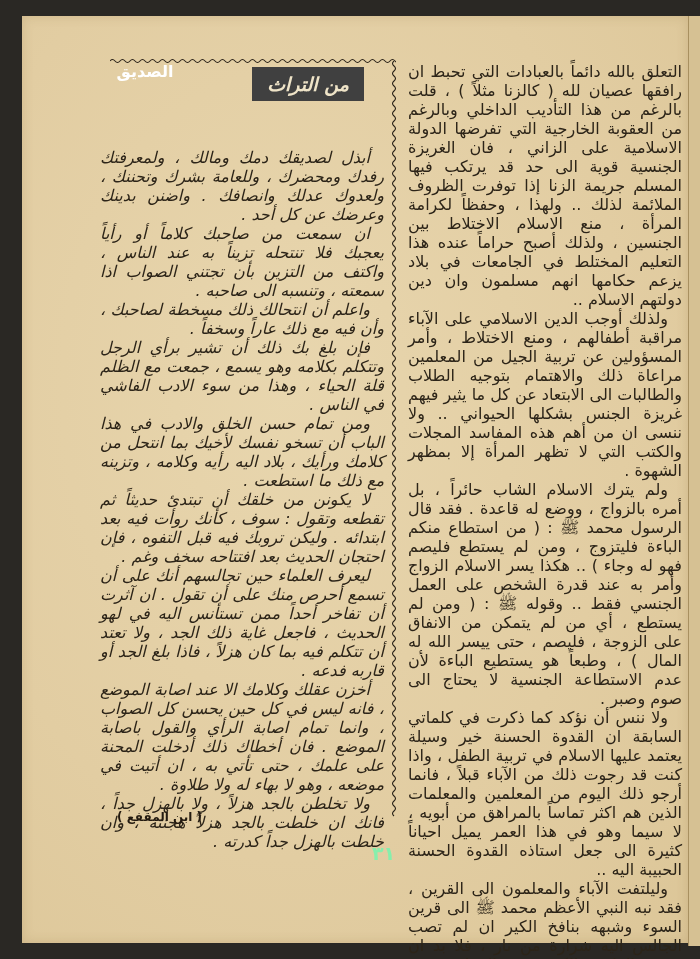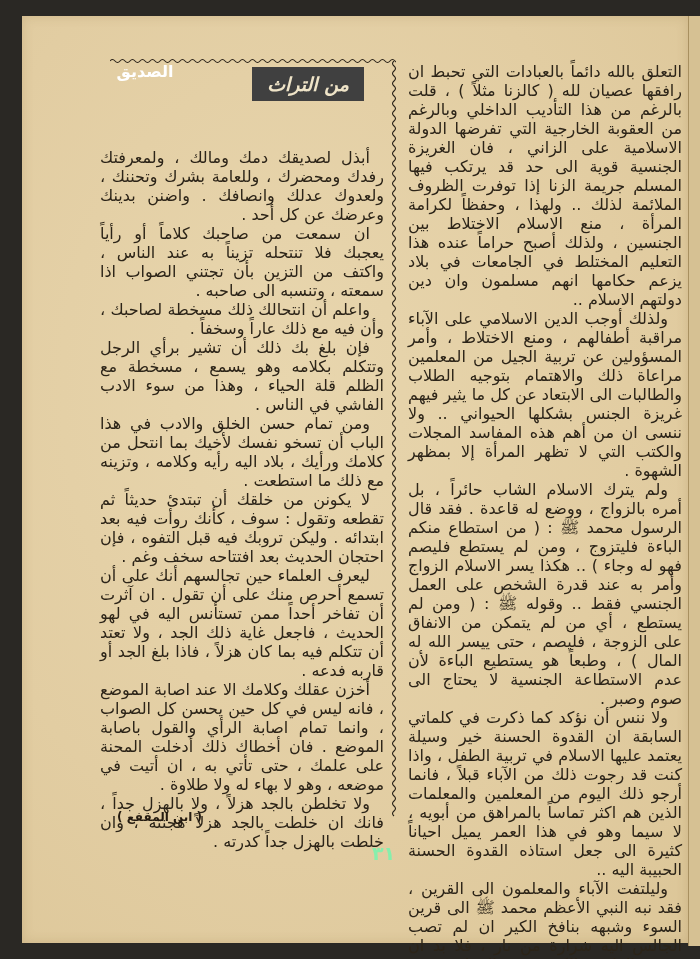--- a/index.html
+++ b/index.html
@@ -68,21 +68,21 @@
     .article-title {
       position: absolute;
       left: 110px; top: 62px; width: 70px;
       text-align: center;
       direction: rtl;
       color: #ffffff;
       font-family: "DejaVu Sans", sans-serif;
       font-weight: bold;
       font-size: 16px;
     }
-    .left-col { left: 100px; top: 148px; width: 284px; }
+    .left-col { left: 100px; top: 148px; width: 284px; font-style: italic; }
     .author {
       position: absolute;
       left: 117px; top: 810px;
       direction: rtl;
       font-family: "DejaVu Sans", sans-serif;
       font-weight: bold;
       font-size: 12px;
       color: #231a10;
       text-align: right;
     }
@@ -119,21 +119,21 @@
   </svg>
   <div class="heading-tag">من التراث</div>
 </div>
 
 <div class="article-title">الصديق</div>
 
 <div class="col left-col">
   <p>أبذل لصديقك دمك ومالك ، ولمعرفتك رفدك ومحضرك ، وللعامة بشرك وتحننك ، ولعدوك عدلك وانصافك . واضنن بدينك وعرضك عن كل أحد .</p>
   <p>ان سمعت من صاحبك كلاماً أو رأياً يعجبك فلا تنتحله تزيناً به عند الناس ، واكتف من التزين بأن تجتني الصواب اذا سمعته ، وتنسبه الى صاحبه .</p>
   <p>واعلم أن انتحالك ذلك مسخطة لصاحبك ، وأن فيه مع ذلك عاراً وسخفاً .</p>
-  <p>فإن بلغ بك ذلك أن تشير برأي الرجل وتتكلم بكلامه وهو يسمع ، مسخطة مع الظلم قلة الحياء ، وهذا من سوء الادب الفاشي في الناس .</p>
+  <p>فإن بلغ بك ذلك أن تشير برأي الرجل وتتكلم بكلامه وهو يسمع ، جمعت مع الظلم قلة الحياء ، وهذا من سوء الادب الفاشي في الناس .</p>
   <p>ومن تمام حسن الخلق والادب في هذا الباب أن تسخو نفسك لأخيك بما انتحل من كلامك ورأيك ، بلاد اليه رأيه وكلامه ، وتزينه مع ذلك ما استطعت .</p>
   <p>لا يكونن من خلقك أن تبتدئ حديثاً ثم تقطعه وتقول : سوف ، كأنك روأت فيه بعد ابتدائه . وليكن تروبك فيه قبل التفوه ، فإن احتجان الحديث بعد افتتاحه سخف وغم .</p>
   <p>ليعرف العلماء حين تجالسهم أنك على أن تسمع أحرص منك على أن تقول . ان آثرت أن تفاخر أحداً ممن تستأنس اليه في لهو الحديث ، فاجعل غاية ذلك الجد ، ولا تعتد أن تتكلم فيه بما كان هزلاً ، فاذا بلغ الجد أو قاربه فدعه .</p>
   <p>أخزن عقلك وكلامك الا عند اصابة الموضع ، فانه ليس في كل حين يحسن كل الصواب ، وانما تمام اصابة الرأي والقول باصابة الموضع . فان أخطاك ذلك أدخلت المحنة على علمك ، حتى تأتي به ، ان أتيت في موضعه ، وهو لا بهاء له ولا طلاوة .</p>
   <p>ولا تخلطن بالجد هزلاً ، ولا بالهزل جداً ، فانك ان خلطت بالجد هزلاً هجنته ، وان خلطت بالهزل جداً كدرته .</p>
 </div>
 
 <div class="author">( ابن المقفع )</div>
 
 <div class="page-number">٣١</div>

